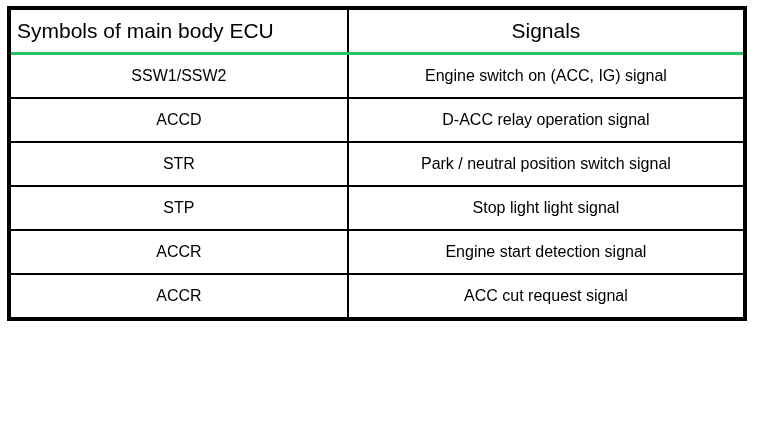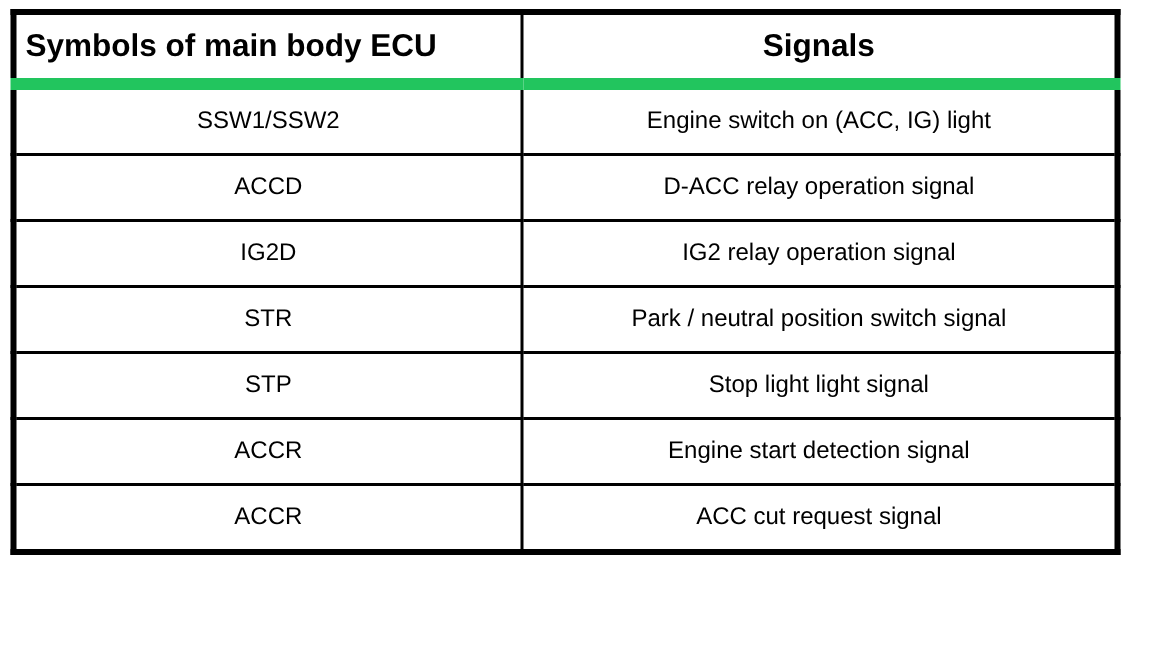--- a/index.html
+++ b/index.html
@@ -42,23 +42,23 @@
     border-bottom: 0;
     padding: 0;
     height: 42px;
     line-height: 42px;
     background: #ffffff;
     white-space: nowrap;
     overflow: hidden;
   }
 
   .signal-table thead th {
-    font-weight: bold;
+    font-weight: normal;
     font-size: 21px;
-    border-bottom: 8px solid #22c55e;
+    border-bottom: 3px solid #22c55e;
   }
   .signal-table thead th.head-symbol {
     text-align: left;
     padding-left: 6px;
   }
   .signal-table thead th.head-signal {
     text-align: center;
   }
 
   .signal-table tbody td {
@@ -83,29 +83,25 @@
     </colgroup>
     <thead>
       <tr>
         <th class="head-symbol">Symbols of main body ECU</th>
         <th class="head-signal">Signals</th>
       </tr>
     </thead>
     <tbody>
       <tr>
         <td>SSW1/SSW2</td>
-        <td>Engine switch on (ACC, IG) light</td>
+        <td>Engine switch on (ACC, IG) signal</td>
       </tr>
       <tr>
         <td>ACCD</td>
         <td>D-ACC relay operation signal</td>
-      </tr>
-      <tr>
-        <td>IG2D</td>
-        <td>IG2 relay operation signal</td>
       </tr>
       <tr>
         <td>STR</td>
         <td>Park / neutral position switch signal</td>
       </tr>
       <tr>
         <td>STP</td>
         <td>Stop light light signal</td>
       </tr>
       <tr>

